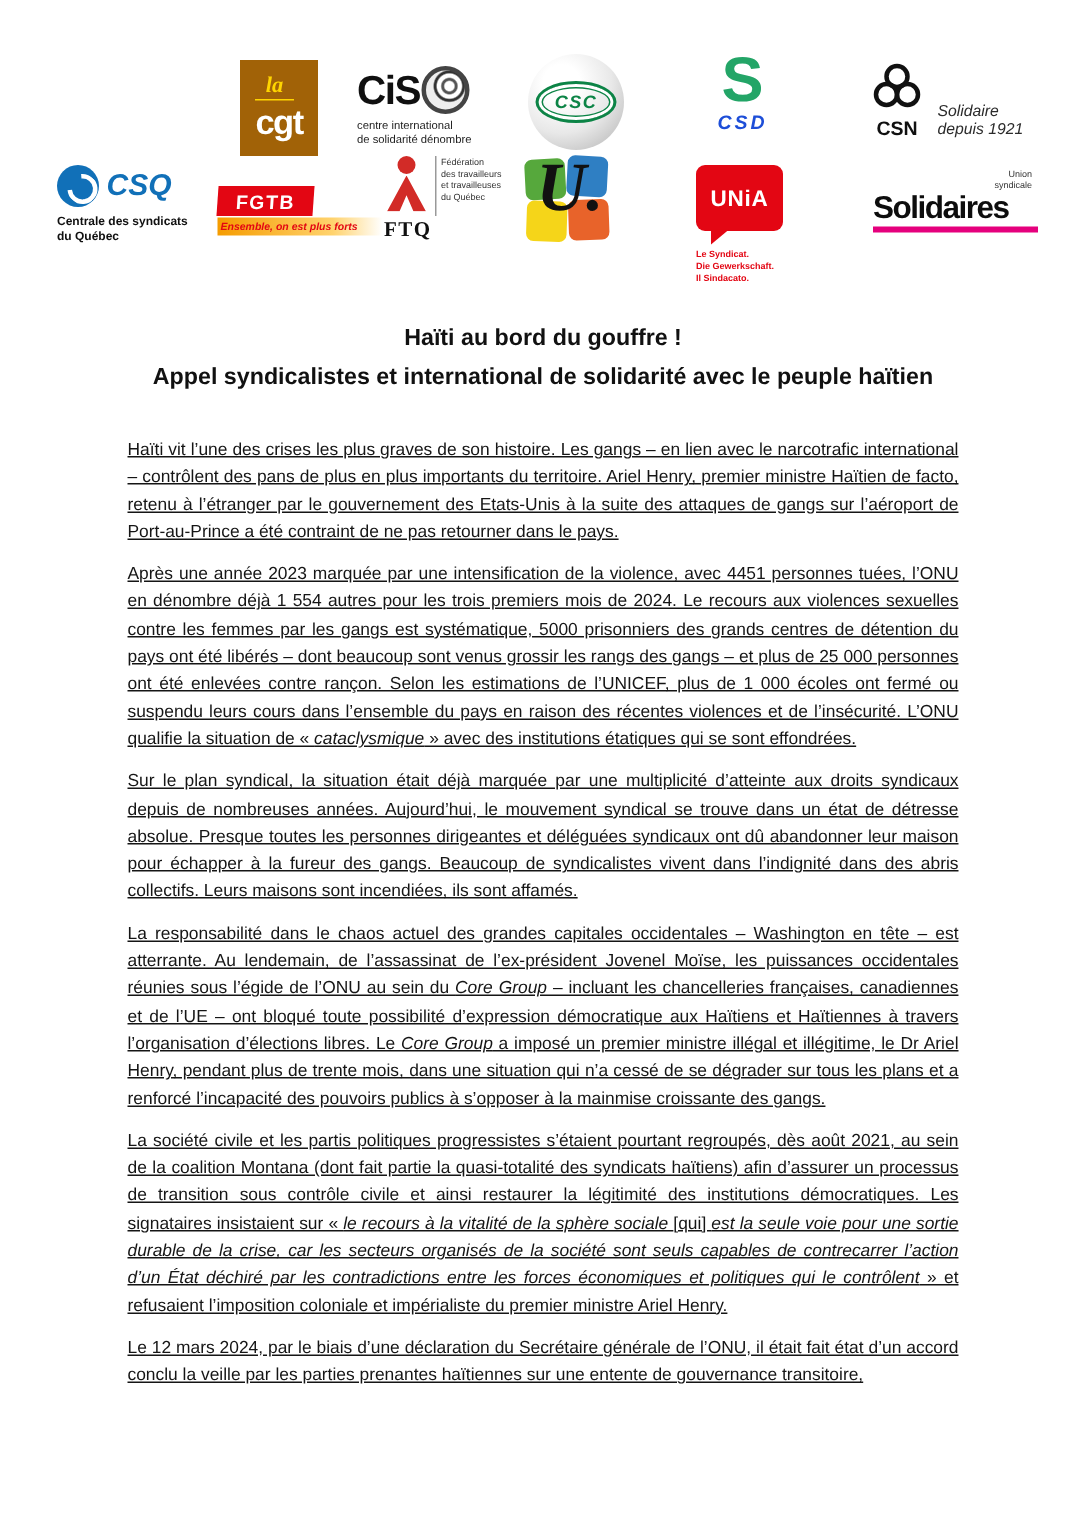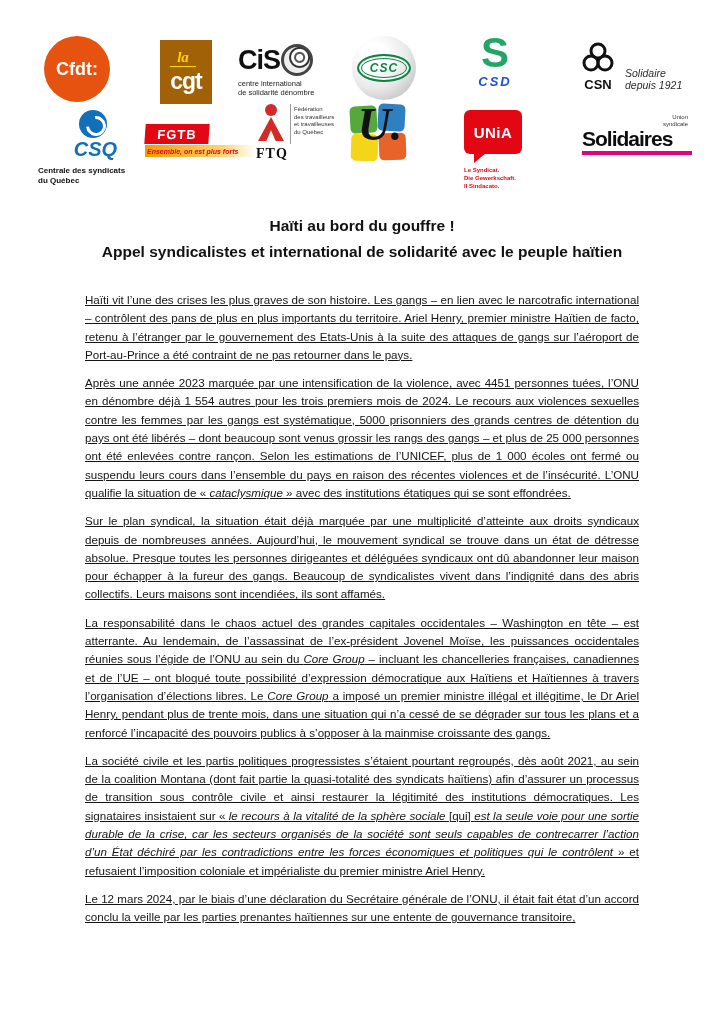--- a/index.html
+++ b/index.html
@@ -44,21 +44,21 @@
 
   
   .csn{left:576px;top:42px;width:112px;display:flex;align-items:flex-end;}
   .csn-left{width:44px;text-align:center;}
   .csn-emblem{margin:0 auto;}
   .csn-label{font-weight:900;font-size:13px;color:#101010;line-height:13px;}
   .csn-right{margin-left:5px;font-size:10.5px;line-height:12px;color:#2b2b2b;padding-bottom:0px;font-style:italic;}
 
   
   .csq{left:38px;top:110px;width:110px;}
-  .csq-top{display:flex;align-items:center;flex-direction:column;}
+  .csq-top{display:flex;align-items:center;}
   .csq-swirl{width:28px;height:28px;border-radius:50%;background:#1170b8;position:relative;}
   .csq-swirl:before{content:"";position:absolute;left:7px;top:6px;width:14px;height:14px;border-radius:50%;
       border:3px solid #fff;border-left-color:transparent;transform:rotate(40deg);}
   .csq-word{color:#1170b8;font-weight:900;font-style:italic;font-size:20px;margin-left:5px;letter-spacing:0px;}
   .csq-sub{font-size:8px;font-weight:700;color:#101010;line-height:10px;margin-top:5px;}
 
   
   .fgtb{left:145px;top:124px;width:110px;}
   .fgtb-box{width:64px;height:20px;background:#e30613;transform:skew(-4deg);display:flex;align-items:center;justify-content:center;}
   .fgtb-box span{color:#fff;font-weight:900;font-size:13px;letter-spacing:1px;}
@@ -106,23 +106,20 @@
   .title{font-weight:700;font-size:15.5px;line-height:26px;text-align:center;color:#111;}
   .doc-body{margin-top:26px;font-size:11.6px;line-height:18.3px;text-align:justify;color:#151515;}
   .doc-body p{margin:0 0 10px 0;text-decoration:underline;}
   .it{font-style:italic;}
 </style>
 </head>
 <body>
 
 <div class="page">
 
-  <div class="logo cfdt-circle">
-    <span>Cfdt:</span>
-  </div>
 
   <div class="logo cgt-box">
     <span class="cgt-la">la</span>
     <span class="cgt-main">cgt</span>
   </div>
 
   <div class="logo ciso">
     <div class="ciso-top">
       <span class="ciso-word">CiS</span>
       <span class="ciso-spiral"></span>

